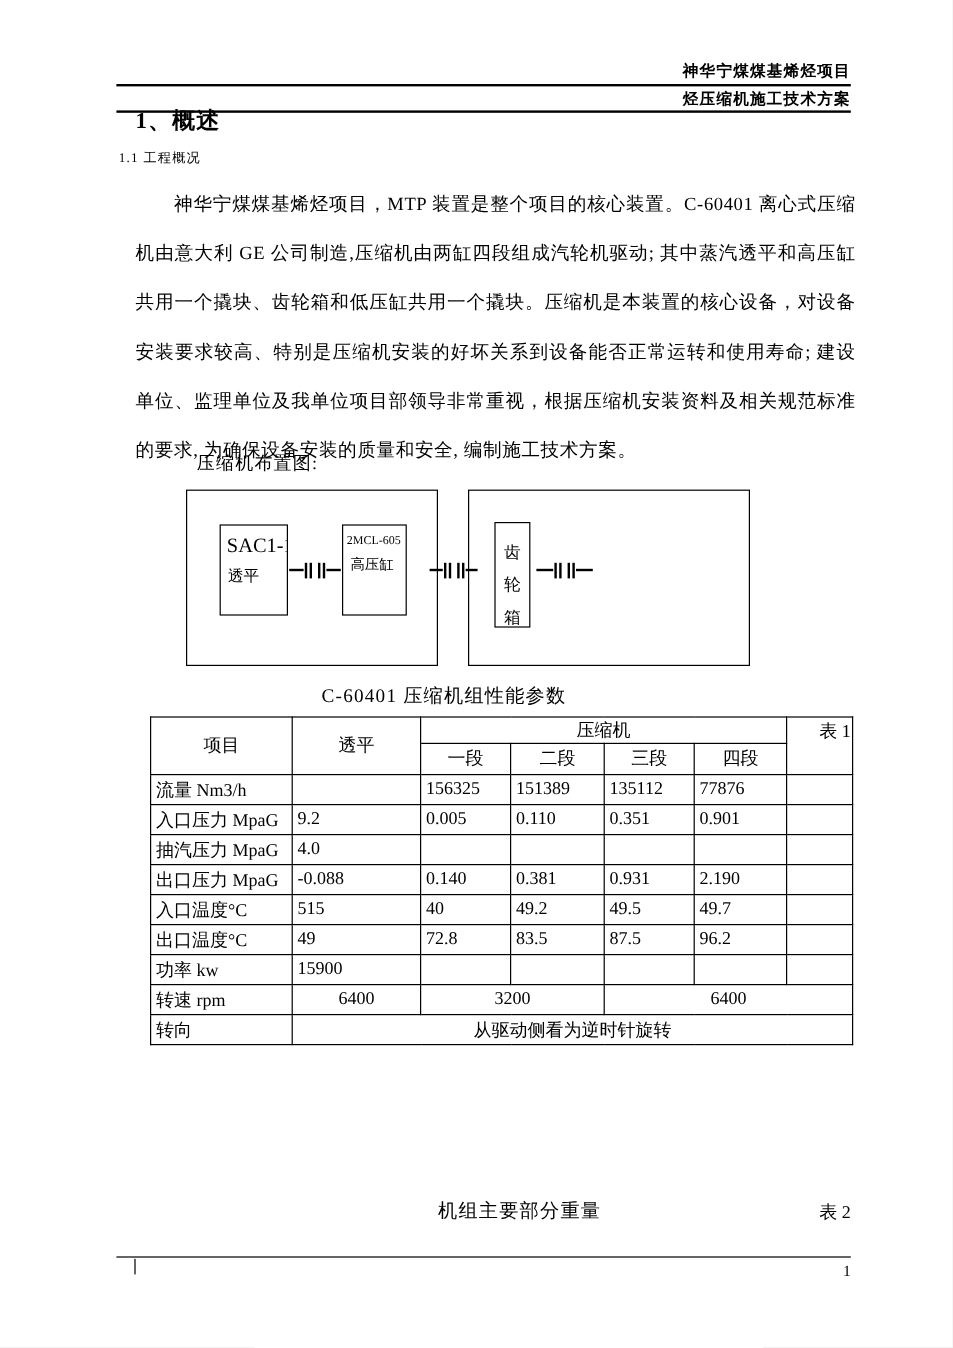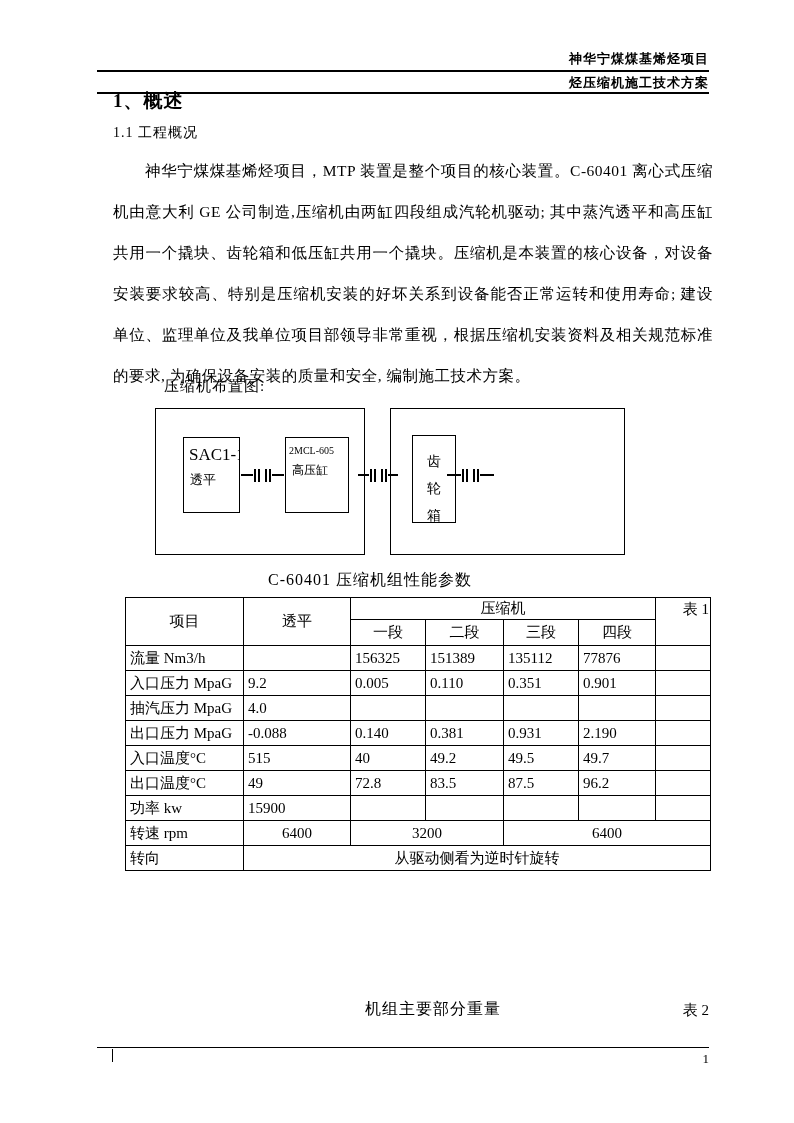--- a/index.html
+++ b/index.html
@@ -14,36 +14,36 @@
   }
   
   .hdr-line{position:absolute;right:85px;font-size:13px;font-weight:bold;letter-spacing:1px;}
   .hdr-line1{top:50px;}
   .hdr-line2{top:74px;}
   .hdr-rule{position:absolute;left:97px;width:612px;background:#000;}
   .hdr-rule1{top:70px;height:2px;}
   .hdr-rule2{top:92px;height:2px;}
   
   .h1{position:absolute;left:113px;top:88px;font-size:19px;font-weight:bold;letter-spacing:1px;}
-  .h2{position:absolute;left:113px;top:124px;font-size:14px;letter-spacing:1px;}
+  .h2{position:absolute;left:99px;top:124px;font-size:11px;letter-spacing:1px;}
   .para{
     position:absolute;left:113px;top:150px;width:600px;
     font-size:15.5px;line-height:41px;text-align:justify;text-indent:32px;
     letter-spacing:0.5px;
   }
   .fig-label{position:absolute;left:145px;top:377px;font-size:15px;letter-spacing:1px;margin-left:19px;}
   
   .diagram{position:absolute;left:155px;top:405px;width:475px;height:152px;}
   .rect{position:absolute;border:1px solid #000;background:#fff;box-sizing:border-box;}
   .skid-a{left:0;top:3px;width:210px;height:147px;}
   .skid-b{left:235px;top:3px;width:235px;height:147px;}
   .unit-box{position:absolute;border:1px solid #000;background:#fff;box-sizing:border-box;}
   .turbine-box{left:28px;top:32px;width:57px;height:76px;}
-  .hp-box{left:130px;top:32px;width:64px;height:76px;}
-  .gear-box{left:257px;top:30px;width:44px;height:88px;}
+  .hp-box{left:130px;top:32px;width:54px;height:76px;}
+  .gear-box{left:257px;top:30px;width:30px;height:88px;}
   .lp-box{left:340px;top:19px;width:100px;height:102px;}
   .unit-model{font-size:17px;padding:7px 2px 0 5px;white-space:nowrap;overflow:hidden;}
   .unit-name{font-size:13px;padding:6px 2px 0 6px;white-space:nowrap;}
   .hp-box .unit-model{font-size:10px;padding-left:3px;}
   .hp-box .unit-name{font-size:12px;}
   .lp-box .unit-model{font-size:13px;padding:10px 0 0 12px;}
   .lp-box .unit-name{font-size:13px;padding:8px 0 0 18px;}
   .gear-text{
     width:16px;margin:12px auto 0;font-size:14px;line-height:27px;
     word-break:break-all;text-align:center;

